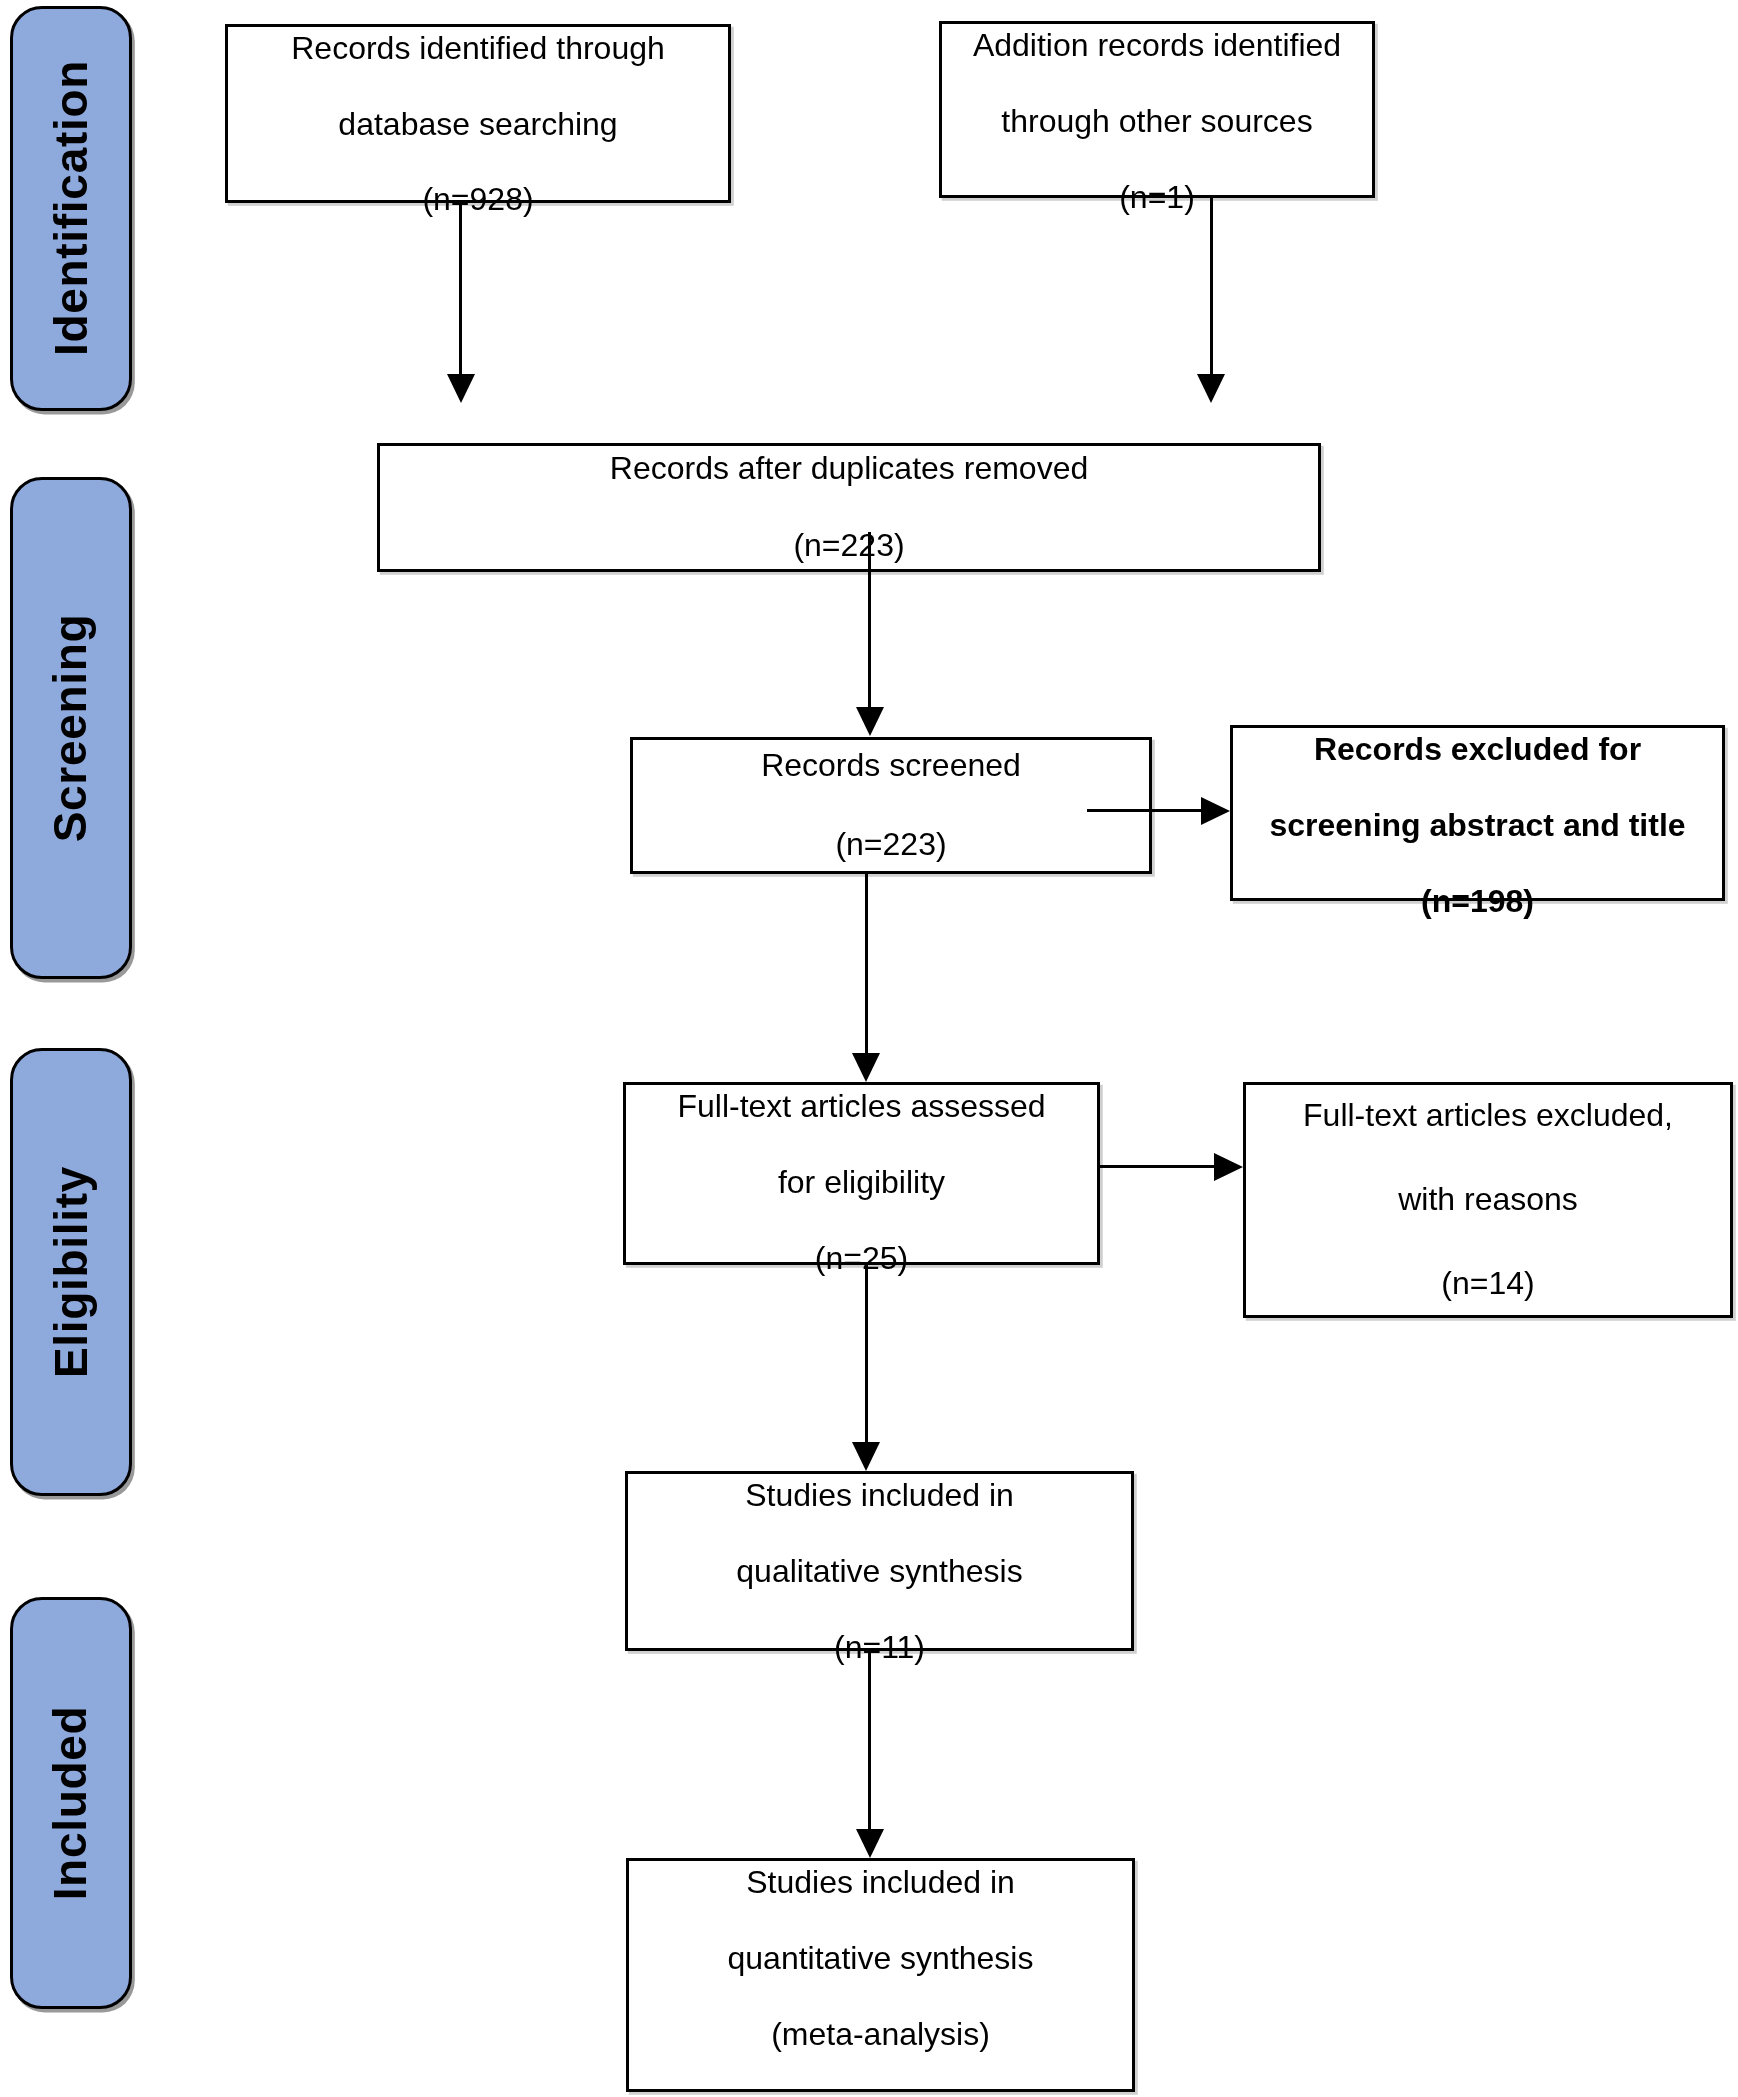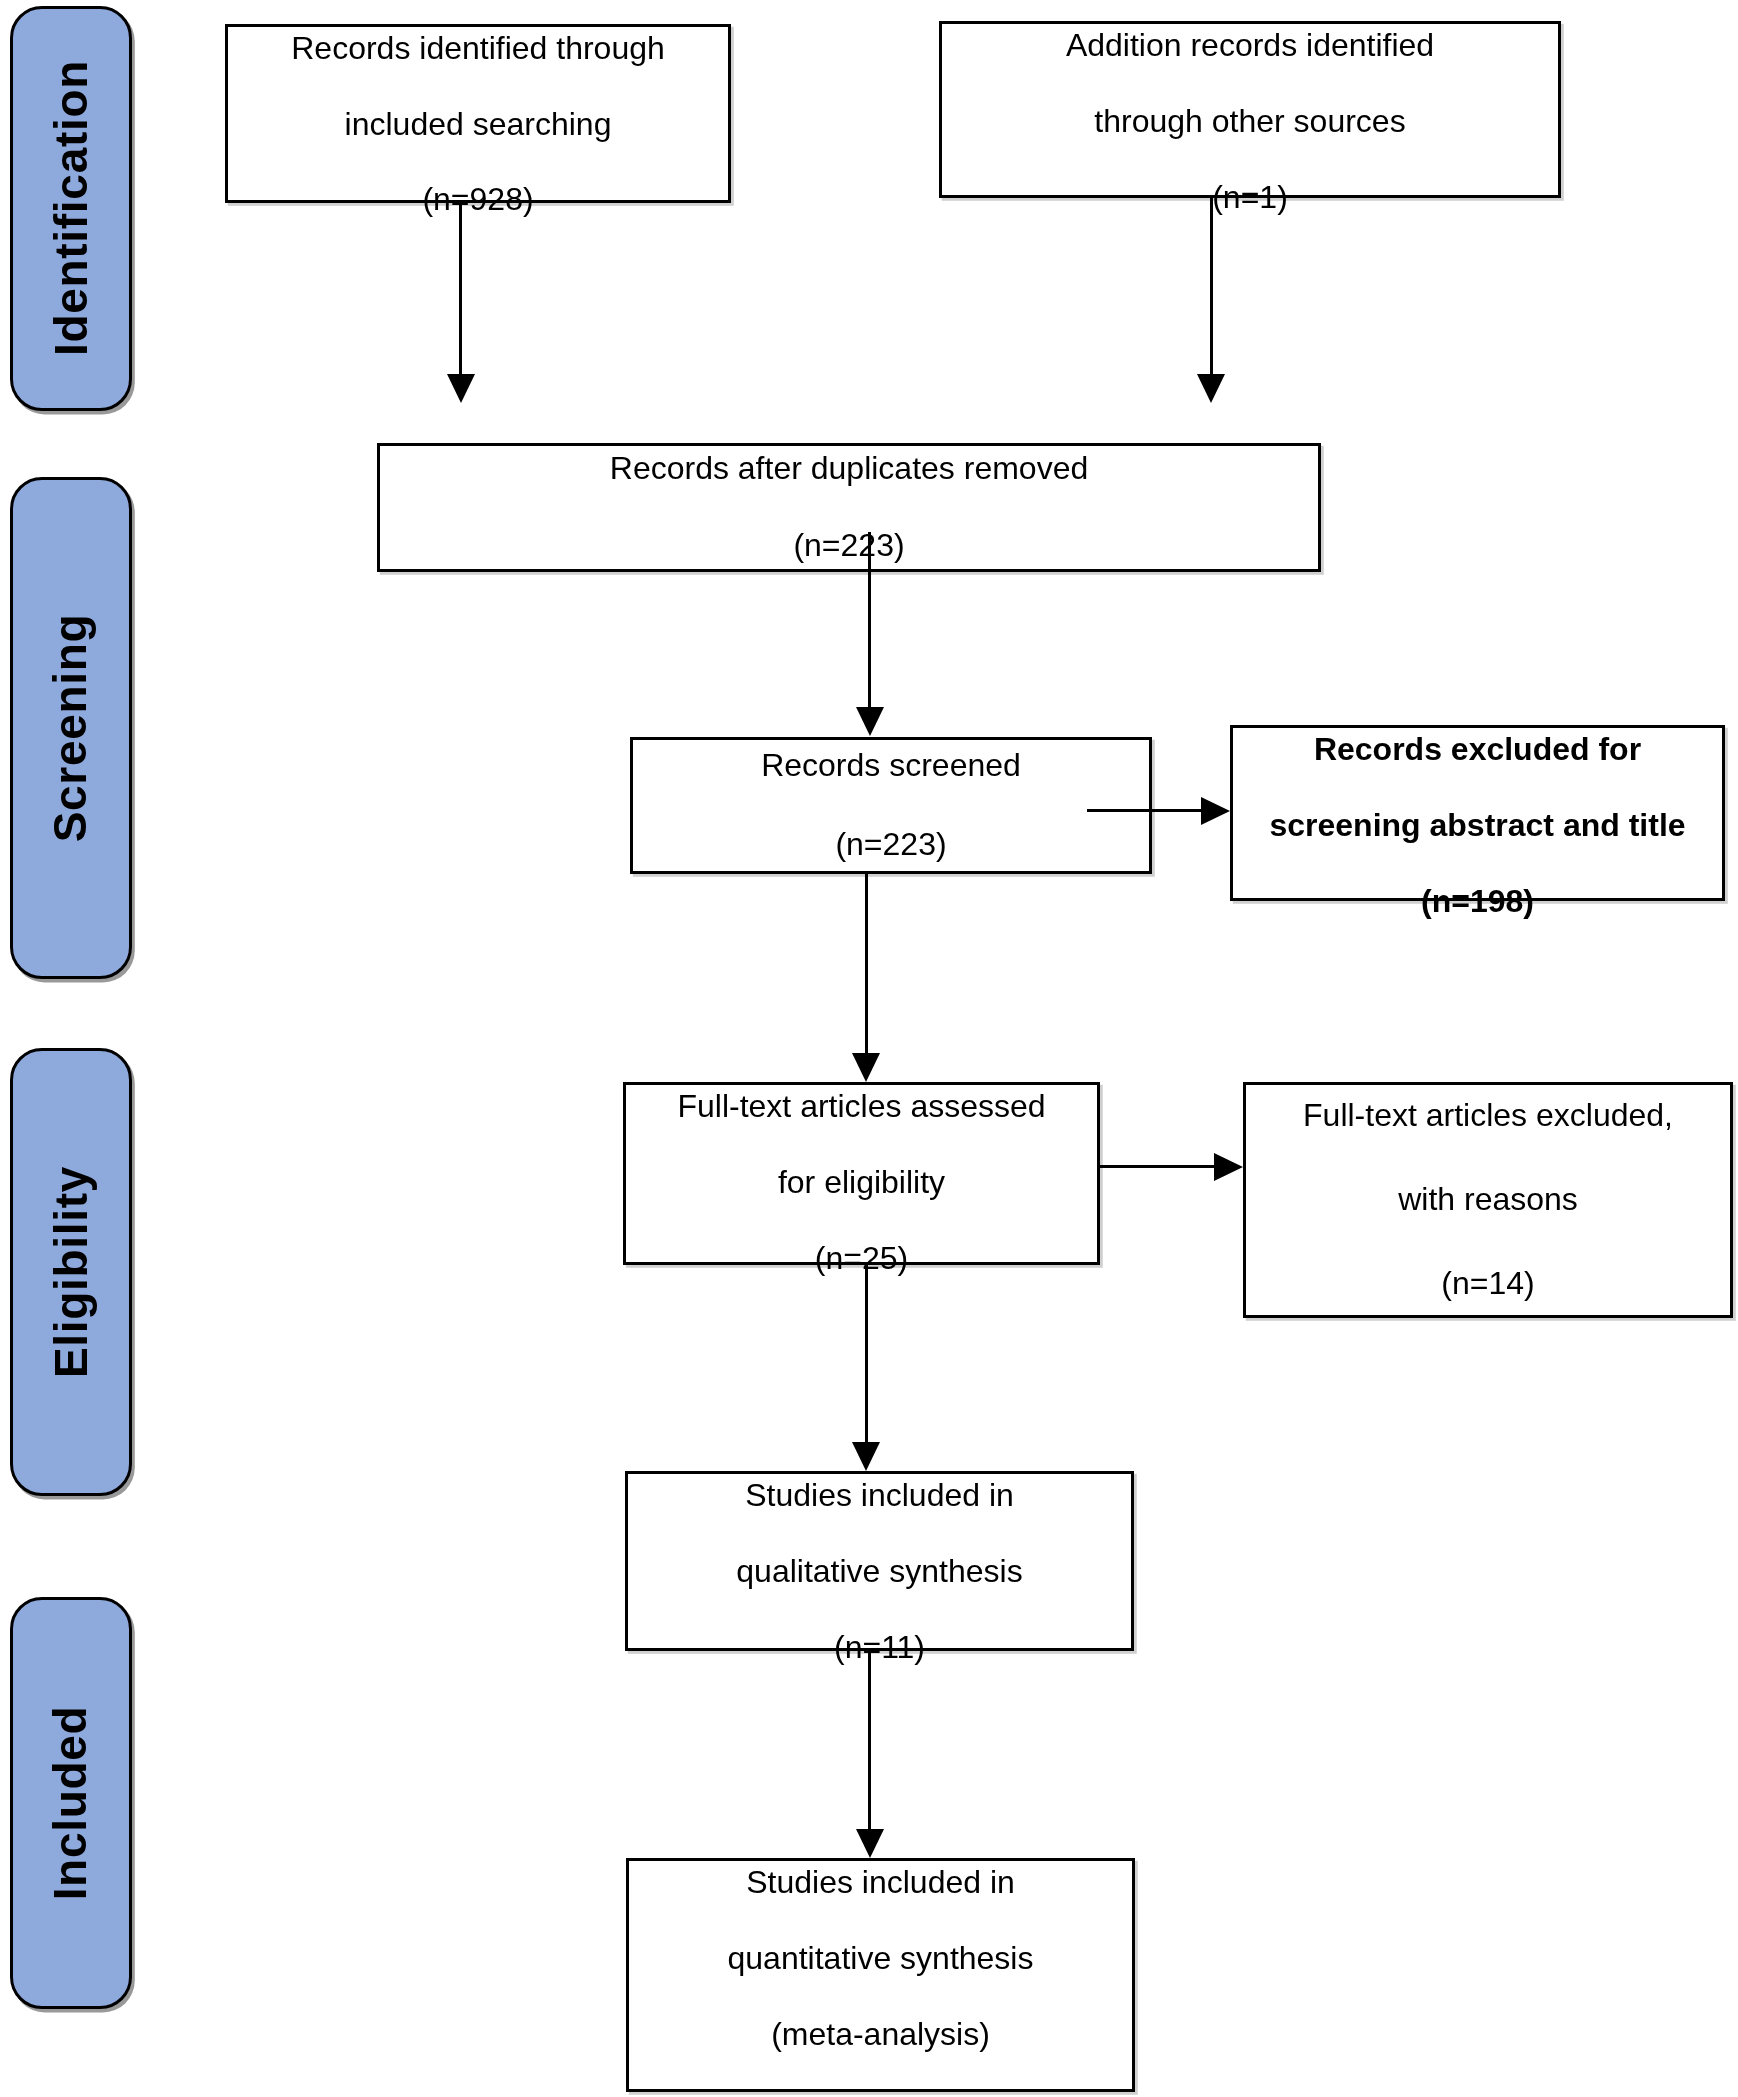--- a/index.html
+++ b/index.html
@@ -73,25 +73,25 @@
   </div>
   <div class="stage" style="top:1048px;height:448px;">
     <div class="stage-label">Eligibility</div>
   </div>
   <div class="stage" style="top:1597px;height:412px;">
     <div class="stage-label">Included</div>
   </div>
 
   <div class="fbox" style="left:225px;top:23.6px;width:506px;height:179px;">
     <div class="bline">Records identified through</div>
-    <div class="bline">included searching</div>
+    <div class="bline">database searching</div>
     <div class="bline">(n=928)</div>
   </div>
 
-  <div class="fbox" style="left:939px;top:21px;width:622px;height:177px;">
+  <div class="fbox" style="left:939px;top:21px;width:436px;height:177px;">
     <div class="bline">Addition records identified</div>
     <div class="bline">through other sources</div>
     <div class="bline">(n=1)</div>
   </div>
 
   <div class="fbox" style="left:377px;top:403px;width:944px;height:129px;margin-top:40px;">
     <div class="bline">Records after duplicates removed</div>
     <div class="bline">(n=223)</div>
   </div>
 

